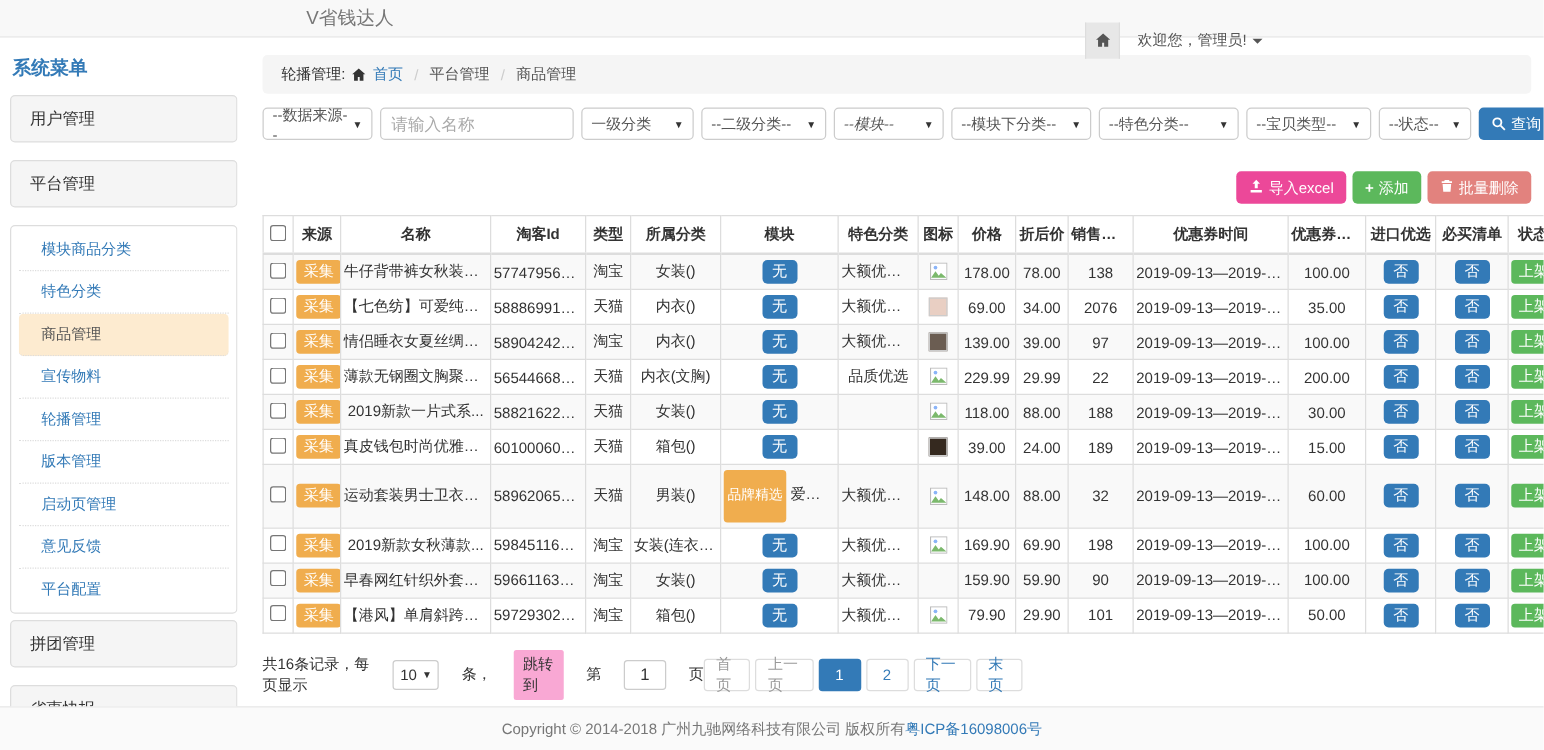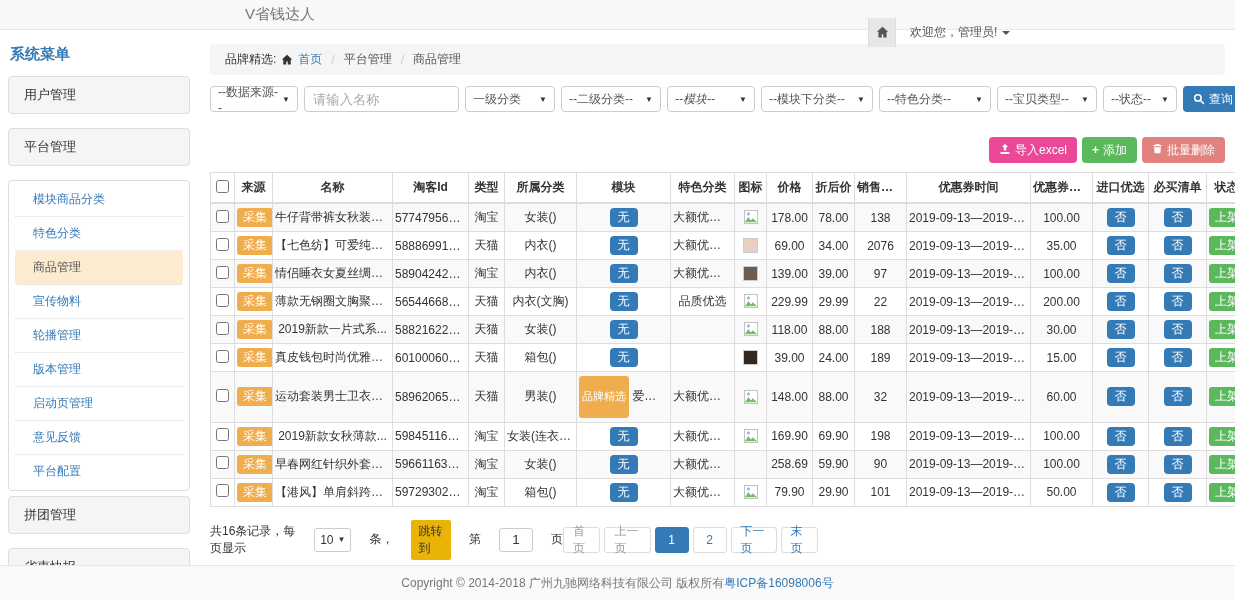--- a/index.html
+++ b/index.html
@@ -51,21 +51,21 @@
   .b-orange{background:#f0ad4e}
   .b-blue{background:#337ab7;border-radius:4px;padding:2px 8px;cursor:pointer}
   .b-green{background:#5cb85c;cursor:pointer}
   .b-brand{background:#f0ad4e;padding:14px 3px;font-size:11px}
   .thumb{display:inline-block;width:15px;height:15px;vertical-align:middle}
   
   .pager-row{display:flex;align-items:center;justify-content:space-between;margin-top:13px;width:608px}
   .pager-left{display:flex;align-items:center;gap:18px;color:#333}
   .size-sel{height:24px;border:1px solid #ccc;border-radius:3px;background:#fff;display:inline-flex;align-items:center;padding:0 5px;gap:4px;cursor:pointer}
   .size-sel .arr{font-size:8px}
-  .jump-chip{background:#eab308;border-radius:2px;padding:3px 7px;color:#333;cursor:pointer}
+  .jump-chip{background:#f9a8d4;border-radius:2px;padding:3px 7px;color:#333;cursor:pointer}
   .jump-input{width:34px;height:24px;border:1px solid #ccc;border-radius:3px;text-align:center;color:#333}
   .pager-right{display:flex;gap:4px}
   .pg-btn{min-width:34px;height:26px;border:1px solid #ddd;border-radius:3px;background:#fff;display:flex;align-items:center;justify-content:center;padding:0 9px;color:#337ab7;cursor:pointer}
   .pg-btn.disabled{color:#999}
   .pg-btn.active{background:#337ab7;border-color:#337ab7;color:#fff}
   
   footer{height:35px;background:#fafafa;border-top:1px solid #e7e7e7;display:flex;align-items:center;justify-content:center;color:#777}
   footer a{color:#337ab7}
 </style>
 </head>
@@ -105,21 +105,21 @@
           <div class="side-sub-item">意见反馈</div>
           <div class="side-sub-item">平台配置</div>
         </div>
         <div class="side-group">拼团管理</div>
         <div class="side-group">省惠快报</div>
       </div>
   </aside>
 
   <main class="main">
     <div class="breadcrumb">
-      <span>品牌精选:</span>
+      <span>轮播管理:</span>
       <span class="home-ic">
         <svg width="12" height="12" viewBox="0 0 16 16" fill="#333">
             <path d="M8 1L1 7.2h2V14h4v-4h2v4h4V7.2h2z"></path>
           </svg>
       </span>
       <a href="#" class="crumb-link">首页</a>
       <span class="crumb-sep">/</span>
       <span class="crumb-item">平台管理</span>
       <span class="crumb-sep">/</span>
       <span class="crumb-item">商品管理</span>
@@ -406,21 +406,21 @@
           <tr>
             <td><input type="checkbox" style=""></td>
             <td><span class="badge b-orange">采集</span></td>
             <td>早春网红针织外套女春...</td>
             <td>596611634525</td>
             <td>淘宝</td>
             <td>女装()</td>
             <td><span class="badge b-blue">无</span></td>
             <td>大额优惠券</td>
             <td></td>
-            <td>258.69</td>
+            <td>159.90</td>
             <td>59.90</td>
             <td>90</td>
             <td>2019-09-13—2019-09-17</td>
             <td>100.00</td>
             <td><span class="badge b-blue">否</span></td>
             <td><span class="badge b-blue">否</span></td>
             <td><span class="badge b-green">上架</span></td>
           </tr>
           <tr>
             <td><input type="checkbox" style=""></td>

